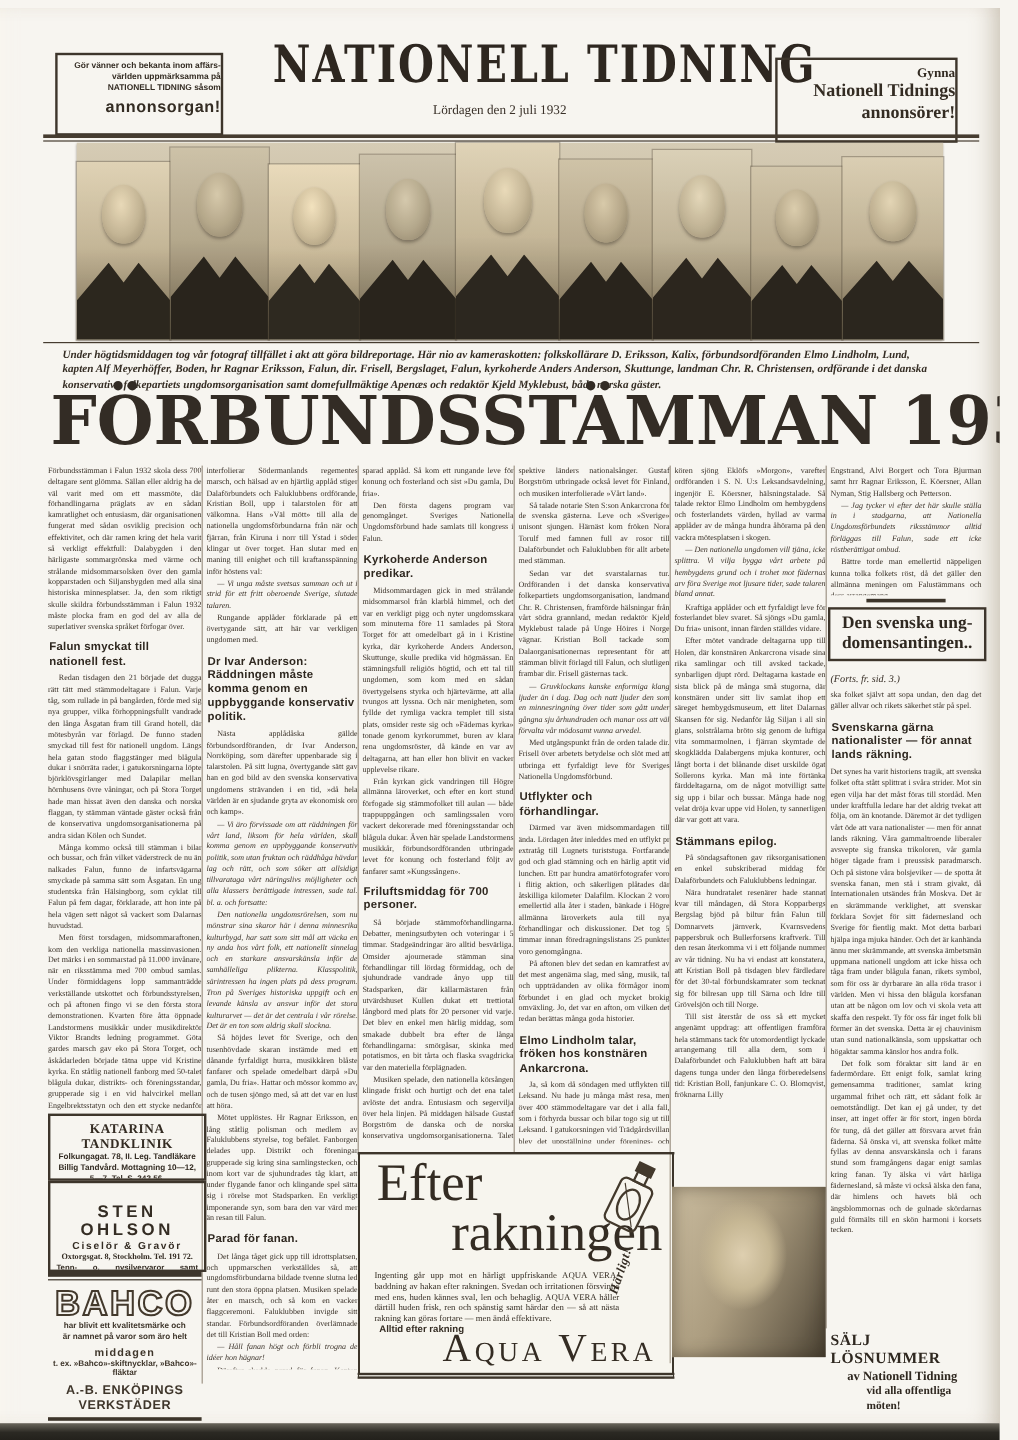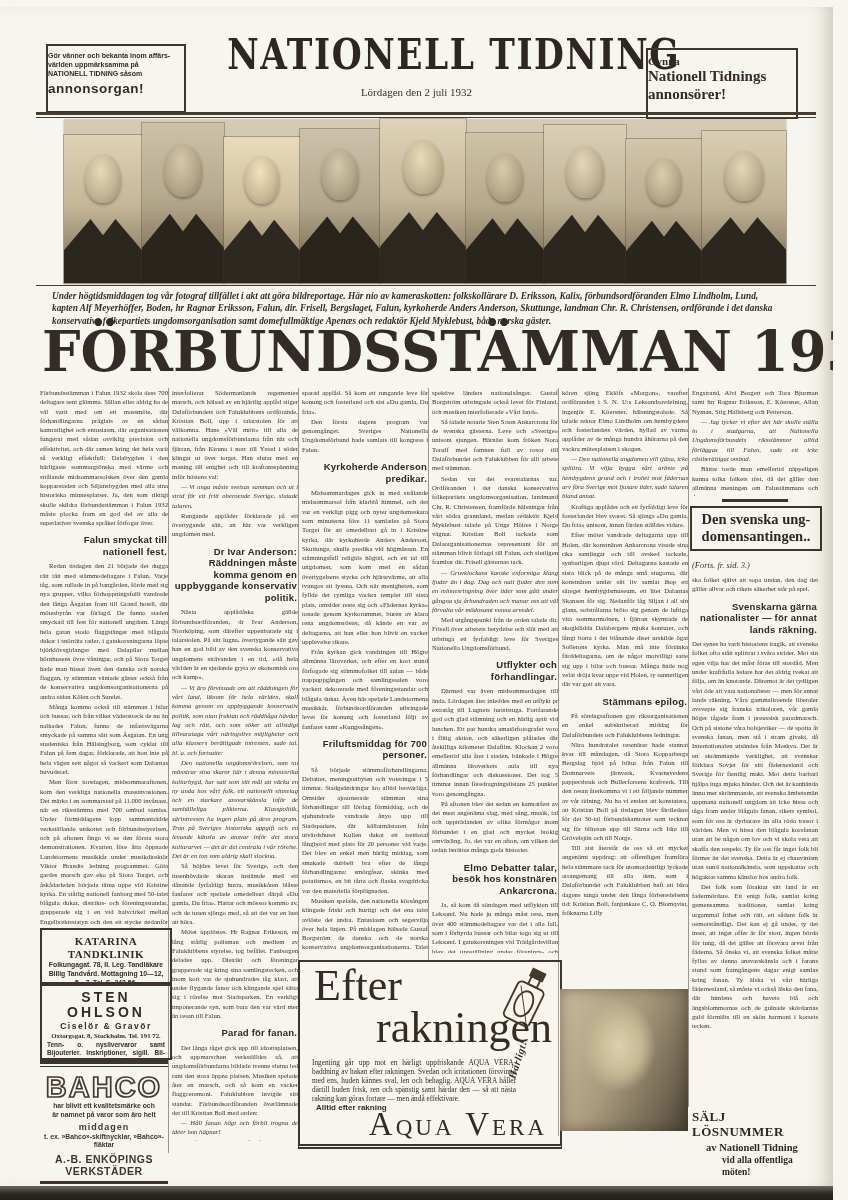--- a/index.html
+++ b/index.html
@@ -8,21 +8,21 @@
     background:
 dial-gradient(ellipse 420px 260px at 88% 12%, rgba(255,246,224,.45), rgba(255,246,224,0) 70%),
       radial-gradient(ellipse 420px 260px at 88% 12%, rgba(255,246,224,.45), rgba(255,246,224,0) 70%),
       radial-gradient(ellipse 300px 500px at 2% 94%, rgba(76,60,36,.28), rgba(76,60,36,0) 70%),
       radial-gradient(ellipse 560px 300px at 50% 28%, rgba(255,244,218,.20), rgba(0,0,0,0) 75%),
       linear-gradient(180deg,#e2c9a2 0%,#d9bd96 10%,#d5b88f 55%,#cfb088 100%);
     box-shadow:inset -16px 0 20px -12px rgba(110,88,56,.35), inset 10px 0 16px -12px rgba(255,250,235,.5);}
   .band{position:absolute;left:0;top:1186px;width:833px;height:14px;background:linear-gradient(180deg,#6a665c,#2b2923 55%,#23211c)}
 
   
-  .hbox{position:absolute;border:2px solid #3d352b;text-align:left;color:#342c23;padding-top:5px}
+  .hbox{position:absolute;border:2px solid #3d352b;text-align:right;color:#342c23;padding-top:5px}
   .box-left{left:46px;top:37px;width:136px;height:60px}
   .bl-s{font:bold 7px/9px "Liberation Sans",sans-serif;display:block}
   .bl-b{font:bold 13.5px/16px "Liberation Sans",sans-serif;display:block;margin-top:3px;letter-spacing:.5px}
   .box-right{left:646px;top:41px;width:148px;height:62px}
   .br-1{font:bold 11px/13px "Liberation Serif",serif;display:block}
   .br-2{font:bold 15px/17px "Liberation Serif",serif;display:block}
   .br-3{font:bold 15px/18px "Liberation Serif",serif;display:block}
   .mast{position:absolute;left:180px;top:24px;width:473px;text-align:center}
   .mast-title{font:bold 43px/46px "DejaVu Serif",serif;letter-spacing:2px;white-space:nowrap;transform:scaleX(.8);transform-origin:center;color:#2e2720}
   .mast-date{font:11px/13px "Liberation Serif",serif;margin-top:9px;color:#3a3129}
@@ -45,42 +45,42 @@
   .photo:nth-of-type(9){width:84px;height:152px;filter:brightness(1.01) sepia(.1)}
 
   .caption{position:absolute;left:52px;top:283px;width:730px;font:italic bold 9.3px/12.4px "Liberation Serif",serif;color:#352d24}
   .headline{position:absolute;left:42px;top:313px;width:790px;font:bold 56px/62px "DejaVu Serif",serif;white-space:nowrap;letter-spacing:0px;transform:scaleX(.97);transform-origin:left;color:#332c25}
 
   
   .col{position:absolute;overflow:hidden;font:6.7px/9.3px "Liberation Serif",serif;text-align:justify;color:#3b3229}
   .b{margin:0 0 1px;text-indent:9px}
   .it-p1{text-indent:0}
   .it-pi{font-style:italic}
-  .it-h{font:bold 9.5px/11.5px "Liberation Sans",sans-serif;text-align:right;text-indent:0;margin:7px 1px 4px;color:#2f2820;letter-spacing:.2px}
+  .it-h{font:bold 9.5px/11.5px "Liberation Sans",sans-serif;text-align:left;text-indent:0;margin:7px 1px 4px;color:#2f2820;letter-spacing:.2px}
   .vd{position:absolute;width:1px;background:rgba(88,70,46,.55)}
   #vd1{left:168px;top:381px;height:765px}
   #vd2{left:298px;top:381px;height:572px}
   #vd3{left:428px;top:381px;height:572px}
   #vd4{left:558px;top:381px;height:748px}
   #vd5{left:688px;top:381px;height:719px}
   #col1{left:40px;top:381px;width:128px;height:539px}
   #col2{left:172px;top:381px;width:126px;height:753px}
   #col3{left:302px;top:381px;width:126px;height:565px}
   #col4{left:432px;top:381px;width:126px;height:565px}
   #col5{left:562px;top:381px;width:126px;height:598px}
   #col6a{left:692px;top:381px;width:126px;height:108px}
   #col6b{left:692px;top:568px;width:126px;height:528px}
 
   
   .adbox{position:absolute;border:2px solid #3d352b;text-align:center;color:#342c23;overflow:hidden}
   #ad-kat{left:40px;top:921px;width:128px;height:52px}
   .kat-title{font:bold 11px/13px "Liberation Serif",serif;letter-spacing:.5px;margin-top:5px}
   .kat-line{font:bold 6.8px/8.8px "Liberation Sans",sans-serif}
   #ad-sten{left:40px;top:977px;width:128px;height:72px}
-  .sten-title{font:bold 14px/15px "Liberation Sans",sans-serif;letter-spacing:3px;margin-top:4px}
+  .sten-title{font:bold 14px/15px "Liberation Sans",sans-serif;letter-spacing:3px;margin-top:16px}
   .sten-sub{font:bold 8.5px/10px "Liberation Sans",sans-serif;letter-spacing:1.5px;margin-top:1px}
   .sten-addr{font:bold 6.8px/9px "Liberation Serif",serif}
   .sten-body{font:bold 6.5px/8.3px "Liberation Sans",sans-serif;text-align:justify;padding:1px 5px 0;text-indent:0}
   #ad-bahco{position:absolute;left:40px;top:1053px;width:128px;height:98px;text-align:center;color:#3f362b}
   .bahco-rule{border-top:4px solid #3d352b;border-bottom:1px solid #3d352b;height:2px;margin-bottom:5px}
   .bahco-logo{font:bold 29px/30px "Liberation Sans",sans-serif;letter-spacing:2px;color:transparent;-webkit-text-stroke:1.7px #43392c}
   @supports not (-webkit-text-stroke:1px black){.bahco-logo{color:#43392c}}
   .bahco-l{font:bold 6.8px/8.8px "Liberation Sans",sans-serif}
   .bahco-sv{font:bold 9px/10px "Liberation Sans",sans-serif;margin:2px 0 1px;letter-spacing:1px}
   .bahco-co{font:bold 10.5px/12px "Liberation Sans",sans-serif;letter-spacing:.5px;margin-top:3px}
@@ -189,21 +189,21 @@
     </div>
   <div class="col" id="col4">
       <p class="b it-p1">spektive länders nationalsånger. Gustaf Borgström utbringade också levet för Finland, och musiken interfolierade »Vårt land».</p>
       <p class="b it-p">Så talade notarie Sten S:son Ankarcrona för de svenska gästerna. Leve och »Sverige» unisont sjungen. Härnäst kom fröken Nora Torulf med famnen full av rosor till Dalaförbundet och Faluklubben för allt arbete med stämman.</p>
       <p class="b it-p">Sedan var det svarstalarnas tur. Ordföranden i det danska konservativa folkepartiets ungdomsorganisation, landmand Chr. R. Christensen, framförde hälsningar från vårt södra grannland, medan redaktör Kjeld Myklebust talade på Unge Höires i Norge vägnar. Kristian Boll tackade som Dalaorganisationernas representant för att stämman blivit förlagd till Falun, och slutligen frambar dir. Frisell gästernas tack.</p>
       <p class="b it-pi">— Gruvklockans kanske enformiga klang ljuder än i dag. Dag och natt ljuder den som en minnesringning över tider som gått under gångna sju århundraden och manar oss att väl förvalta vår mödosamt vunna arvedel.</p>
       <p class="b it-p">Med utgångspunkt från de orden talade dir. Frisell över arbetets betydelse och slöt med att utbringa ett fyrfaldigt leve för Sveriges Nationella Ungdomsförbund.</p>
       <p class="b it-h">Utflykter och förhandlingar.</p>
       <p class="b it-p">Därmed var även midsommardagen till ända. Lördagen åter inleddes med en utflykt pr extratåg till Lugnets turiststuga. Fortfarande god och glad stämning och en härlig aptit vid lunchen. Ett par hundra amatörfotografer voro i flitig aktion, och säkerligen plåtades där åtskilliga kilometer Dalafilm. Klockan 2 voro emellertid alla åter i staden, bänkade i Högre allmänna läroverkets aula till nya förhandlingar och diskussioner. Det tog 5 timmar innan föredragningslistans 25 punkter voro genomgångna.</p>
       <p class="b it-p">På aftonen blev det sedan en kamratfest av det mest angenäma slag, med sång, musik, tal och uppträdanden av olika förmågor inom förbundet i en glad och mycket brokig omväxling. Jo, det var en afton, om vilken det redan berättas många goda historier.</p>
-      <p class="b it-h">Elmo Debatter talar, besök hos konstnären Ankarcrona.</p>
+      <p class="b it-h">Elmo Lindholm talar, fröken hos konstnären Ankarcrona.</p>
       <p class="b it-p">Ja, så kom då söndagen med utflykten till Leksand. Nu hade ju många måst resa, men över 400 stämmodeltagare var det i alla fall, som i förhyrda bussar och bilar togo sig ut till Leksand. I gatukorsningen vid Trädgårdsvillan blev det uppställning under förenings- och distriktsstandar, och med Kungl. Helsinge regementes musikkår i spetsen satte sig tåget i rörelse mot den utvalda mötesplatsen i skogen.</p>
     </div>
   <div class="col" id="col5">
       <p class="b it-p1">kören sjöng Eklöfs »Morgon», varefter ordföranden i S. N. U:s Leksandsavdelning, ingenjör E. Köersner, hälsningstalade. Så talade rektor Elmo Lindholm om hembygdens och fosterlandets värden, hyllad av varma applåder av de många hundra åhörarna på den vackra mötesplatsen i skogen.</p>
       <p class="b it-pi">— Den nationella ungdomen vill tjäna, icke splittra. Vi vilja bygga vårt arbete på hembygdens grund och i trohet mot fädernas arv föra Sverige mot ljusare tider, sade talaren bland annat.</p>
       <p class="b it-p">Kraftiga applåder och ett fyrfaldigt leve för fosterlandet blev svaret. Så sjöngs »Du gamla, Du fria» unisont, innan färden ställdes vidare.</p>
       <p class="b it-p">Efter mötet vandrade deltagarna upp till Holen, där konstnären Ankarcrona visade sina rika samlingar och till avsked tackade, synbarligen djupt rörd. Deltagarna kastade en sista blick på de många små stugorna, där konstnären under sitt liv samlat ihop ett säreget hembygdsmuseum, ett litet Dalarnas Skansen för sig. Nedanför låg Siljan i all sin glans, solstrålarna bröto sig genom de luftiga vita sommarmolnen, i fjärran skymtade de skogklädda Dalabergens mjuka konturer, och långt borta i det blånande diset urskilde ögat Sollerons kyrka. Man må inte förtänka färddeltagarna, om de något motvilligt satte sig upp i bilar och bussar. Många hade nog velat dröja kvar uppe vid Holen, ty sannerligen där var gott att vara.</p>
       <p class="b it-h">Stämmans epilog.</p>
       <p class="b it-p">På söndagsaftonen gav riksorganisationen en enkel subskriberad middag för Dalaförbundets och Faluklubbens ledningar.</p>
       <p class="b it-p">Nära hundratalet resenärer hade stannat kvar till måndagen, då Stora Kopparbergs Bergslag bjöd på biltur från Falun till Domnarvets järnverk, Kvarnsvedens pappersbruk och Bullerforsens kraftverk. Till den resan återkomma vi i ett följande nummer av vår tidning. Nu ha vi endast att konstatera, att Kristian Boll på tisdagen blev färdledare för det 30-tal förbundskamrater som tecknat sig för bilresan upp till Särna och Idre till Grövelsjön och till Norge.</p>

